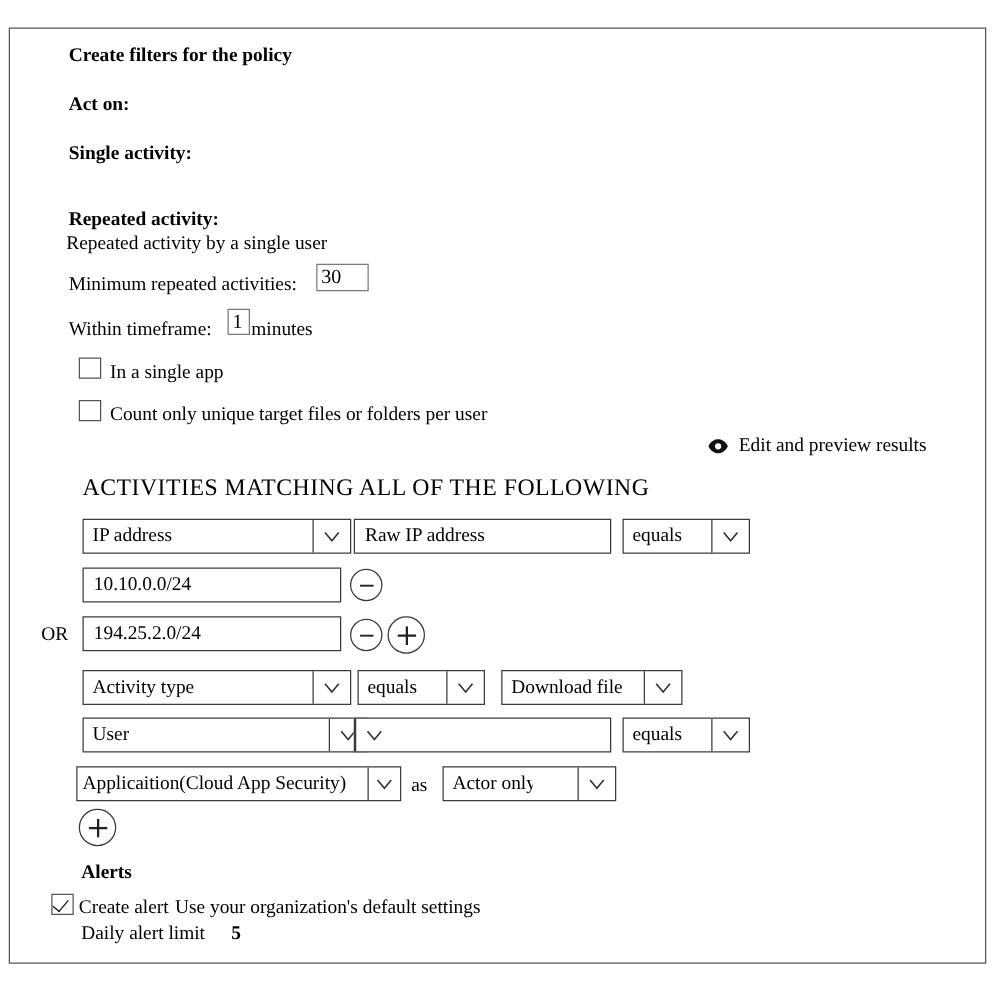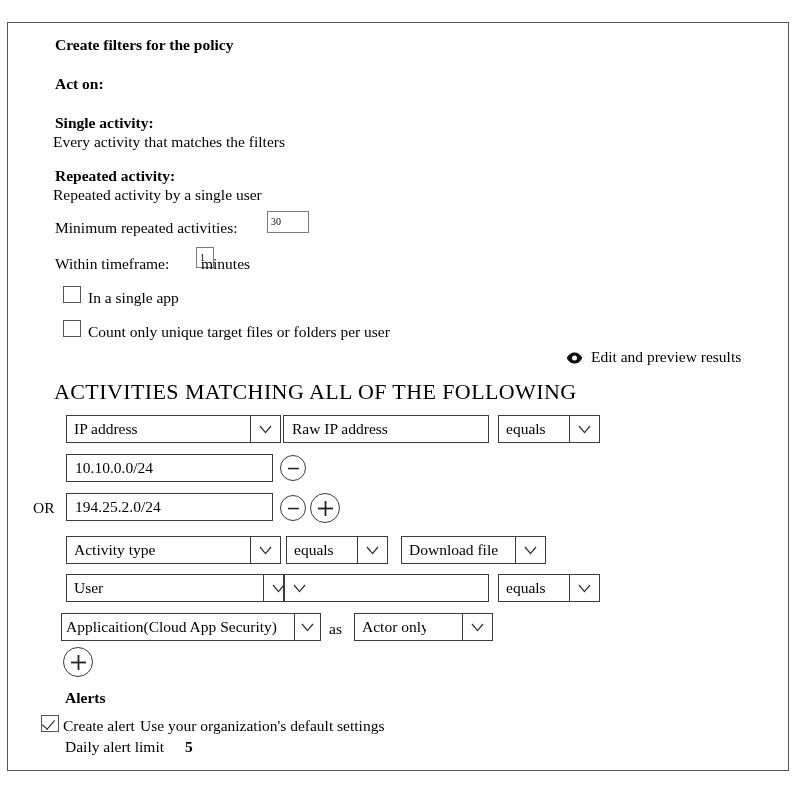--- a/index.html
+++ b/index.html
@@ -31,37 +31,36 @@
   .inner {
     position: absolute;
     left: 0; top: 0;
     width: 100%;
     height: 100%;
   }
 
   
   .b { font-weight: bold; }
   .t  { position: absolute; white-space: nowrap; font-size: 15.5px; line-height: 1; }
-  .caps { font-size: 22px; letter-spacing: 0.4px; }
+  .caps { font-size: 19px; letter-spacing: 0.4px; margin-left: 12px; }
 
   
   .numbox {
     position: absolute;
     border: 1px solid #7a7a7a;
     box-sizing: border-box;
     background: #fff;
     font-family: "Liberation Serif", "DejaVu Serif", serif;
-    font-size: 10px;
+    font-size: 16px;
     color: #000;
     padding: 0 3px;
     line-height: 1;
     display: flex;
     align-items: center;
     outline: none;
-    margin-left: 14px;
   }
 
   
   .cb {
     position: absolute;
     width: 18px;
     height: 17px;
     border: 1px solid #555;
     box-sizing: border-box;
     background: #fff;
@@ -134,21 +133,20 @@
 <body>
 
 <div id="panel">
   <div class="inner">
 
     <div class="t b" style="left:47px; top:14px;">Create filters for the policy</div>
 
     <div class="t b" style="left:47px; top:53px;">Act on:</div>
 
     <div class="t b" style="left:47px; top:92px;">Single activity:</div>
-    <div class="t" style="left:45px; top:111px;">Every activity that matches the filters</div>
 
     <div class="t b" style="left:47px; top:145px;">Repeated activity:</div>
     <div class="t" style="left:45px; top:164px;">Repeated activity by a single user</div>
 
     <div class="t" style="left:47px; top:197px;">Minimum repeated activities:</div>
     <div class="numbox" style="left:245px; top:188px; width:42px; height:22px;">30</div>
 
     <div class="t" style="left:47px; top:233px;">Within timeframe:</div>
     <div class="numbox" style="left:174px; top:224px; width:18px; height:21px;">1</div>
     <div class="t" style="left:193px; top:233px;">minutes</div>

